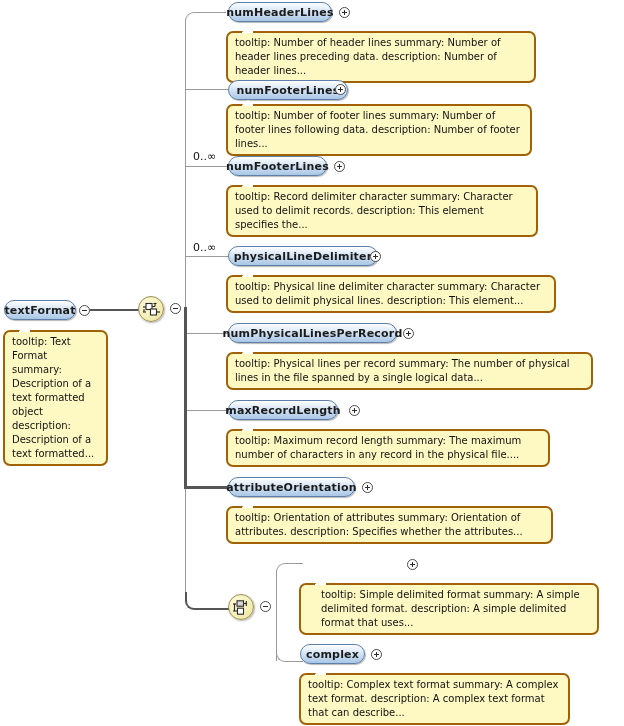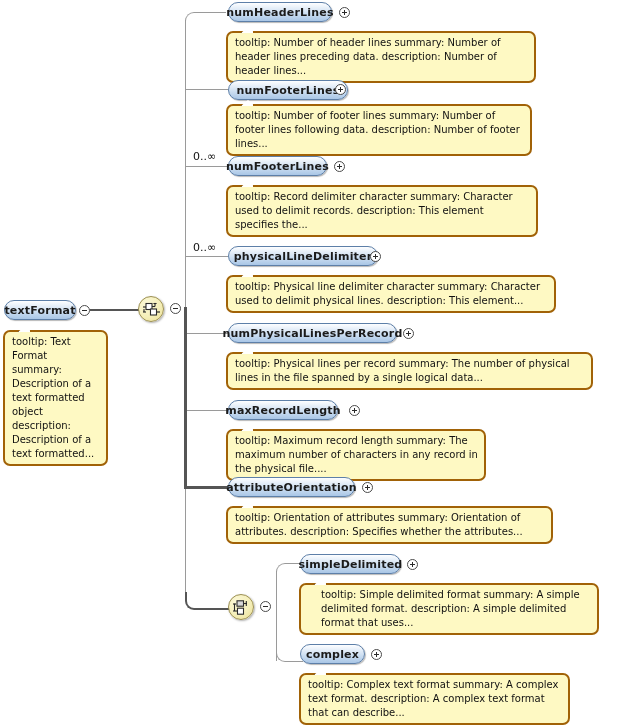--- a/index.html
+++ b/index.html
@@ -165,21 +165,21 @@
   <div class="tip" style="left:226px;top:352px;width:367px;">
     <span class="pointer"></span>
     <span>tooltip: Physical lines per record summary: The number of physical lines in the file spanned by a single logical data...</span>
   </div>
 
   <div class="line thin-h" style="left:187px;top:410px;width:41px;"></div>
   <div class="node" style="left:228px;top:400px;width:110px;">
     <span>maxRecordLength</span>
   </div>
   <div class="toggle plus" style="left:349px;top:405px;"></div>
-  <div class="tip" style="left:226px;top:429px;width:260px;">
+  <div class="tip" style="left:226px;top:429px;width:324px;">
     <span class="pointer"></span>
     <span>tooltip: Maximum record length summary: The maximum number of characters in any record in the physical file....</span>
   </div>
 
   <div class="line thick-h" style="left:185px;top:486px;width:44px;"></div>
   <div class="node" style="left:228px;top:477px;width:127px;">
     <span>attributeOrientation</span>
   </div>
   <div class="toggle plus" style="left:362px;top:482px;"></div>
   <div class="tip" style="left:226px;top:506px;width:327px;">
@@ -197,23 +197,20 @@
       <line x1="0" y1="12" x2="4" y2="12" stroke="#2a2a2a" stroke-width="1.1"></line>
       <rect x="4.5" y="9.2" width="6" height="6" fill="#ffffff" stroke="#2a2a2a" stroke-width="1.1"></rect>
       <line x1="13.3" y1="2" x2="13.3" y2="7" stroke="#2a2a2a" stroke-width="1.1"></line>
     </svg>
   </div>
   <div class="toggle" style="left:260px;top:601px;"></div>
 
   <div class="line thin-v" style="left:276px;top:571px;height:90px;"></div>
 
   <div class="elbow tl" style="left:276px;top:563px;width:26px;height:9px;"></div>
-  <div class="node" style="left:300px;top:554px;width:101px;">
-    <span>simpleDelimited</span>
-  </div>
   <div class="toggle plus" style="left:407px;top:559px;"></div>
   <div class="tip" style="left:299px;top:583px;width:300px;padding-left:20px;">
     <span class="pointer"></span>
     <span>tooltip: Simple delimited format summary: A simple delimited format. description: A simple delimited format that uses...</span>
   </div>
 
   <div class="elbow bl" style="left:276px;top:645px;width:26px;height:16px;"></div>
   <div class="node" style="left:300px;top:644px;width:65px;">
     <span>complex</span>
   </div>

